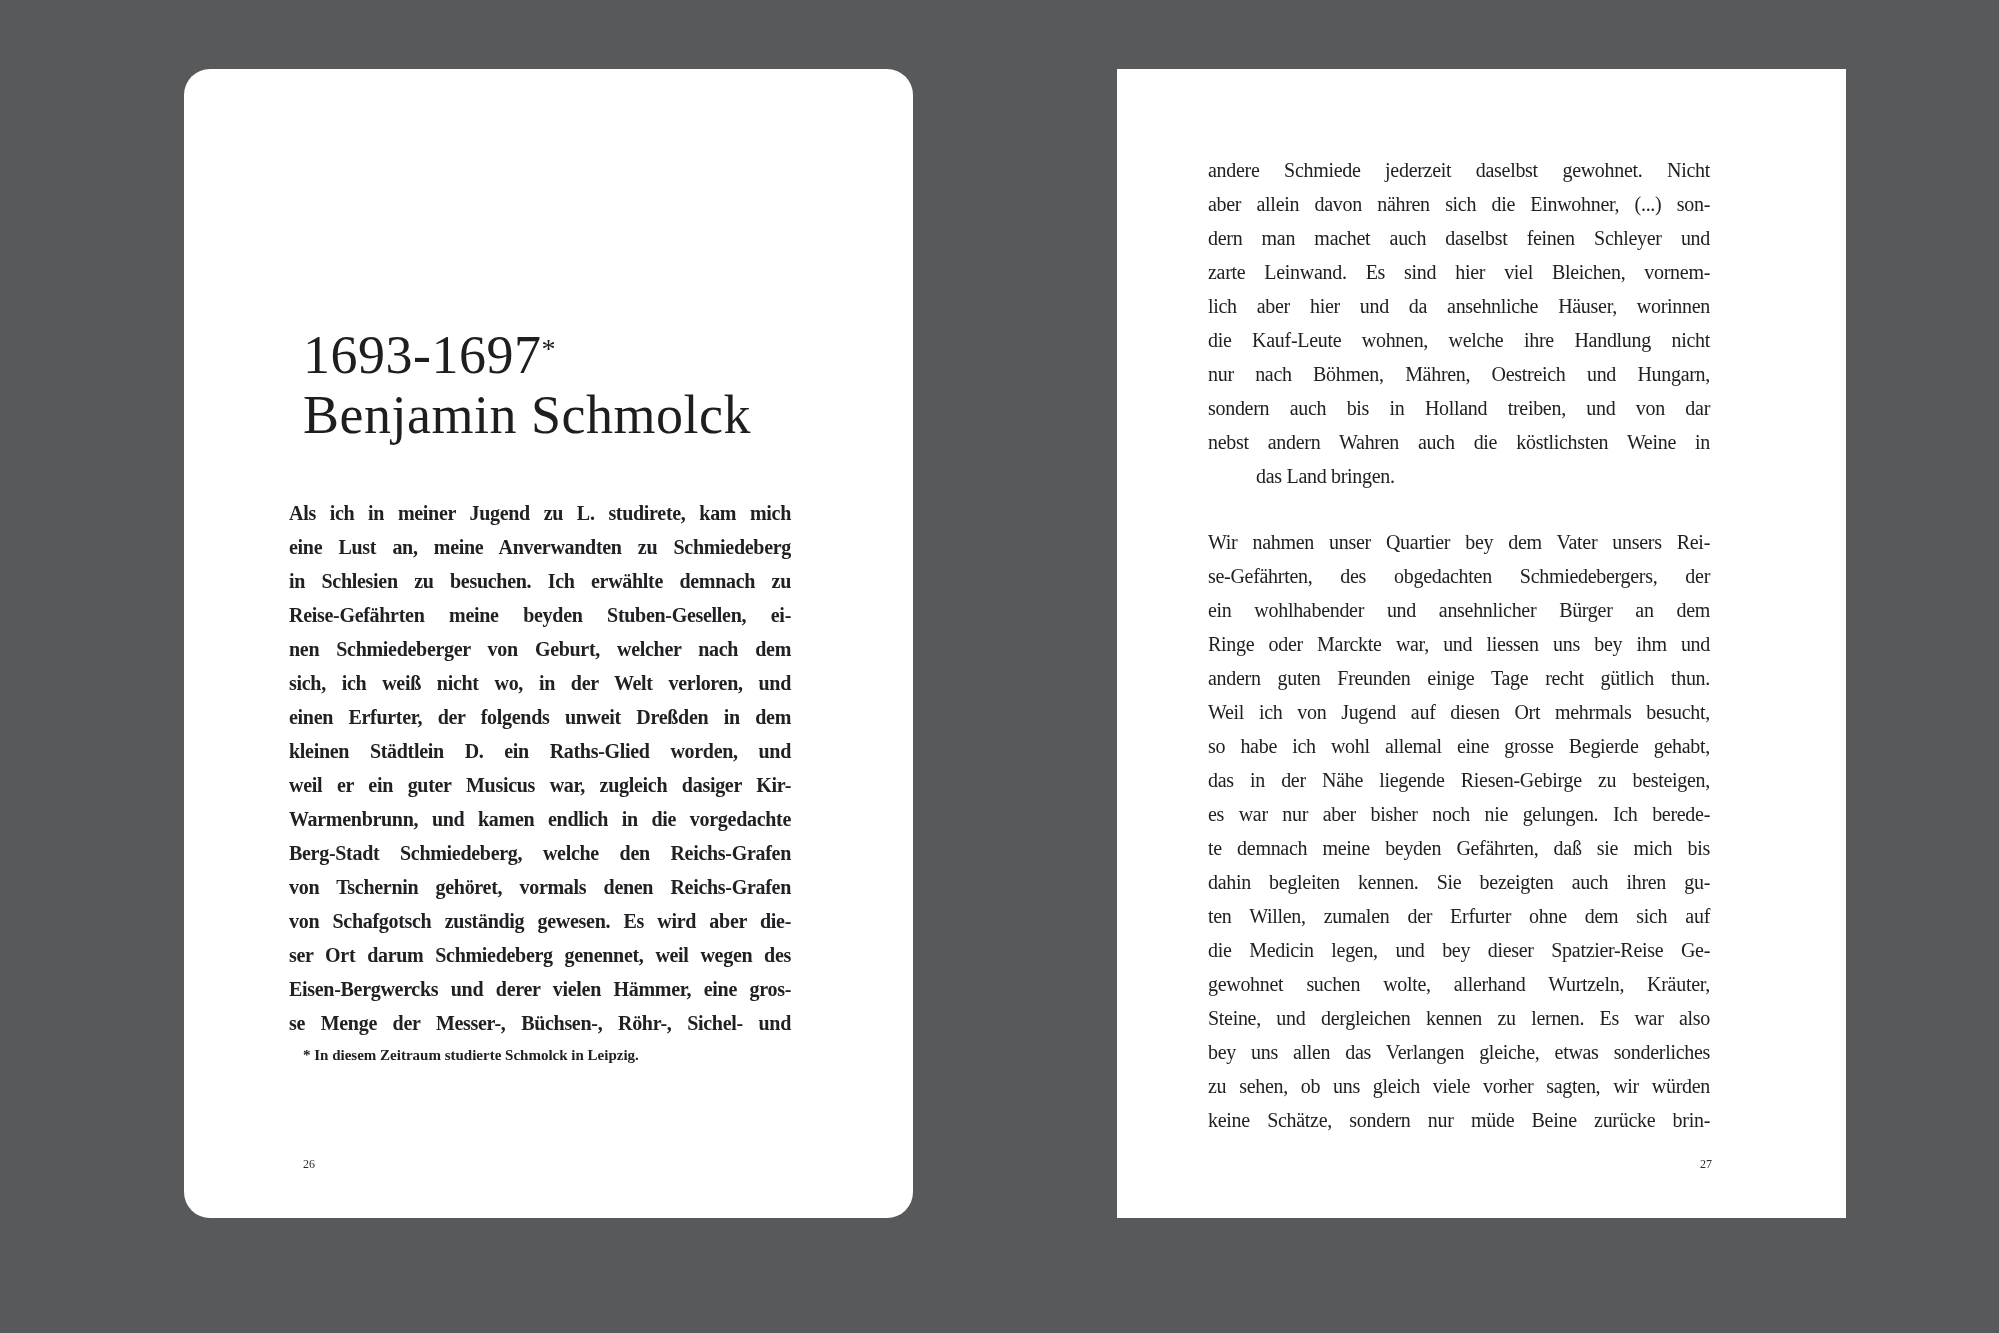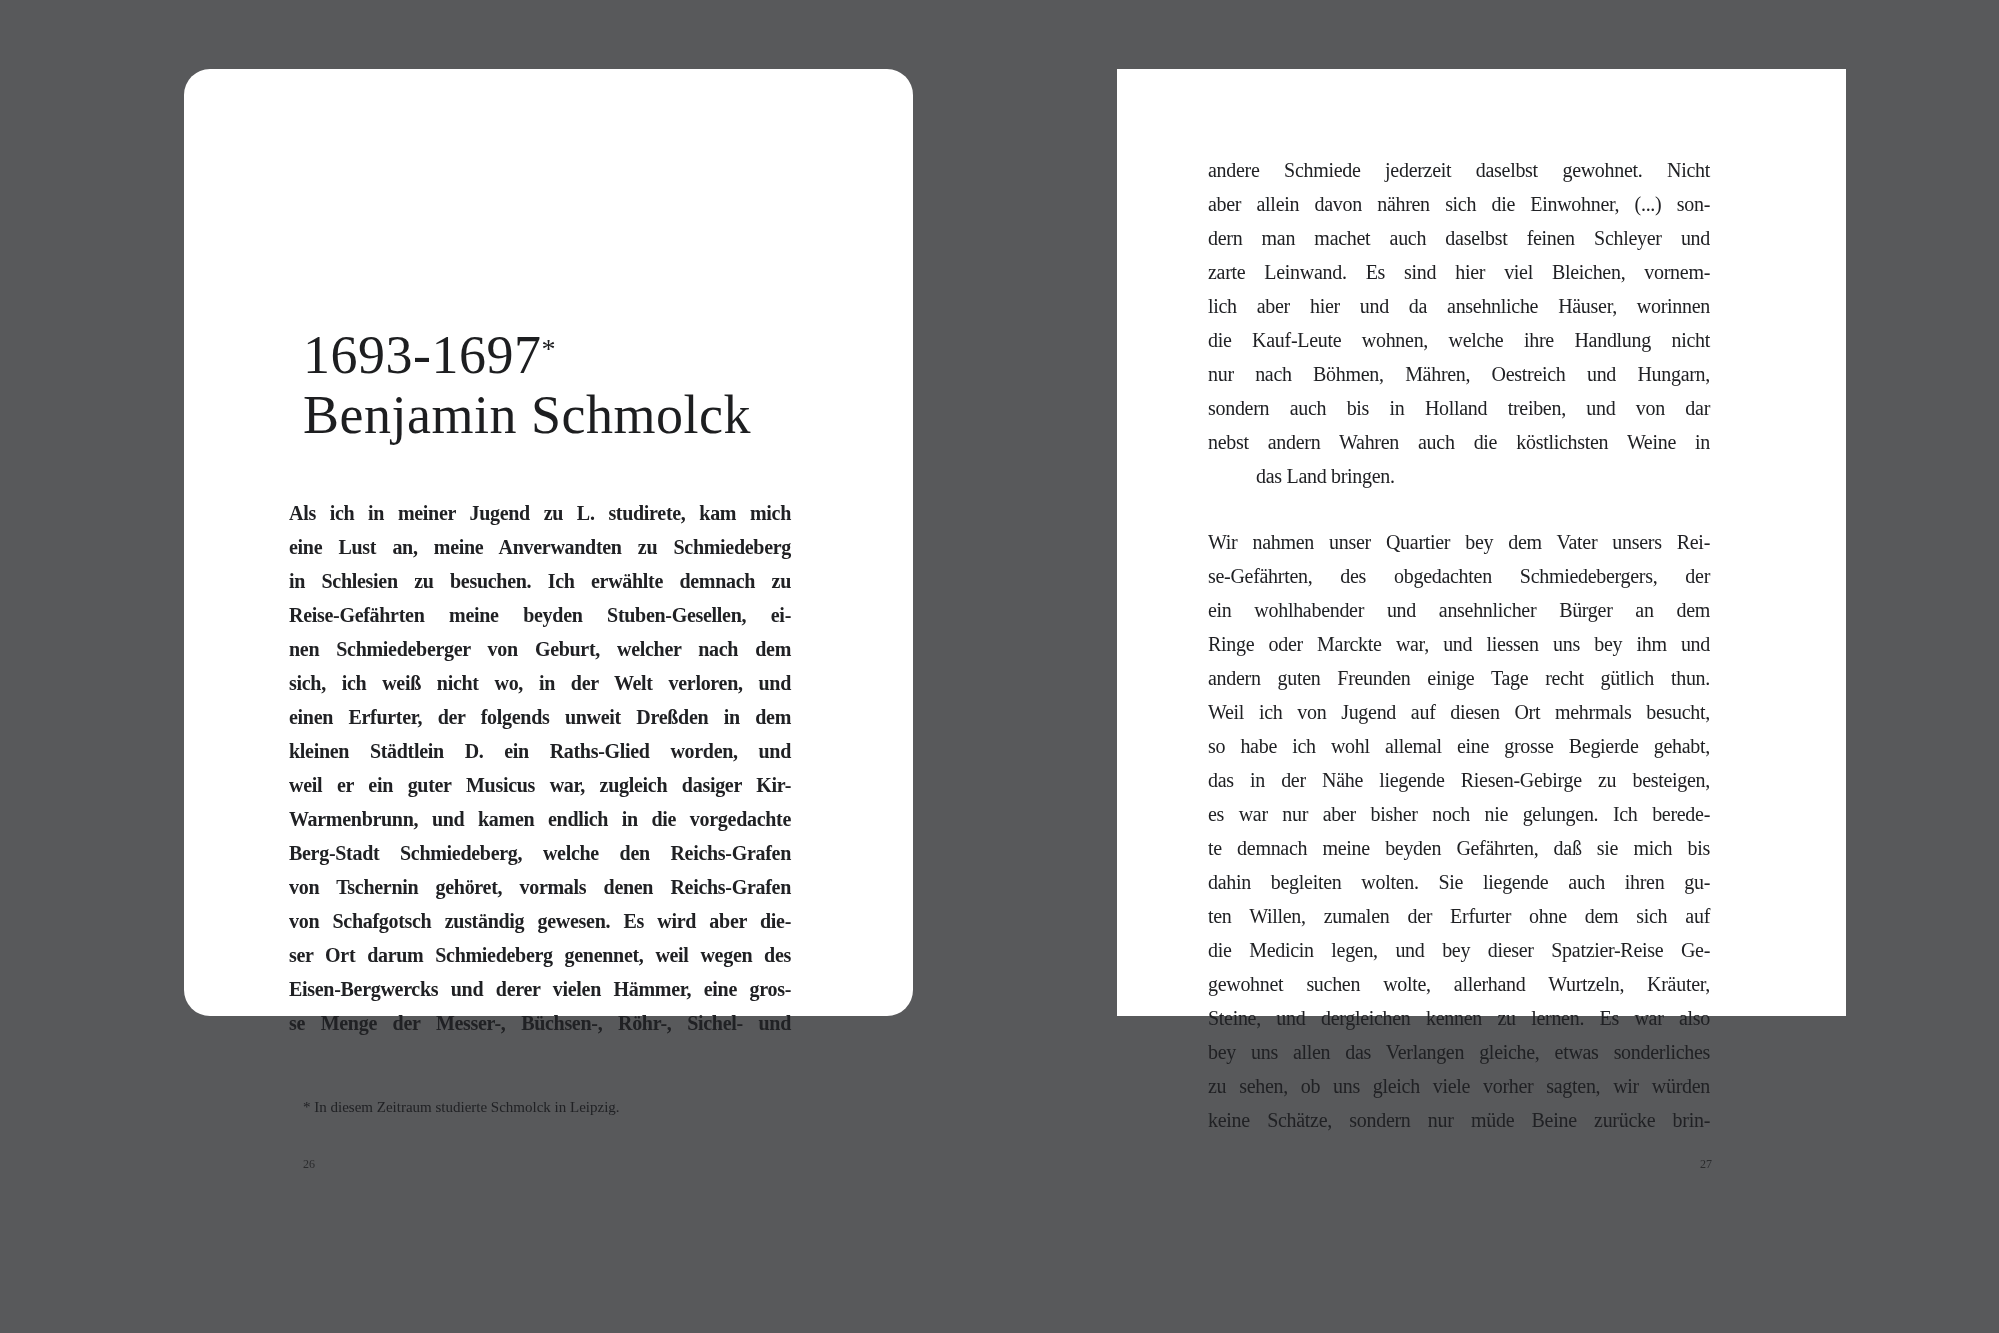--- a/index.html
+++ b/index.html
@@ -8,21 +8,21 @@
     height: 1333px;
     position: relative;
     background: #58595b;
     font-family: "Liberation Serif", serif;
     overflow: hidden;
   }
   .page {
     position: absolute;
     top: 69px;
     width: 729px;
-    height: 947px;
+    height: 1149px;
     background: #ffffff;
   }
   .page-left  { left: 184px; border-radius: 26px; }
   .page-right { left: 1117px; }
 
   .heading {
     position: absolute;
     left: 119px;
     top: 250px;
     font-size: 54px;
@@ -51,25 +51,26 @@
 
   .tline {
     text-align: justify;
     text-align-last: justify;
   }
   .tline.short { text-align-last: left; margin-left: 48px; }
 
   .footnote {
     position: absolute;
     left: 119px;
-    top: 1030px;
+    top: 978px;
     width: 502px;
     font-size: 15px;
     letter-spacing: 0;
     color: #202124;
+    font-weight: bold;
   }
 
   .pagenum {
     position: absolute;
     top: 1088px;
     font-size: 12px;
     color: #2a2b2d;
   }
   .page-left  .pagenum { left: 119px; }
   .page-right .pagenum { right: 134px; }
@@ -131,21 +132,21 @@
           <div class="tline">Wir nahmen unser Quartier bey dem Vater unsers Rei-</div>
           <div class="tline">se-Gefährten, des obgedachten Schmiedebergers, der</div>
           <div class="tline">ein wohlhabender und ansehnlicher Bürger an dem</div>
           <div class="tline">Ringe oder Marckte war, und liessen uns bey ihm und</div>
           <div class="tline">andern guten Freunden einige Tage recht gütlich thun.</div>
           <div class="tline">Weil ich von Jugend auf diesen Ort mehrmals besucht,</div>
           <div class="tline">so habe ich wohl allemal eine grosse Begierde gehabt,</div>
           <div class="tline">das in der Nähe liegende Riesen-Gebirge zu besteigen,</div>
           <div class="tline">es war nur aber bisher noch nie gelungen. Ich berede-</div>
           <div class="tline">te demnach meine beyden Gefährten, daß sie mich bis</div>
-          <div class="tline">dahin begleiten wolten. Sie liegende auch ihren gu-</div>
+          <div class="tline">dahin begleiten kennen. Sie bezeigten auch ihren gu-</div>
           <div class="tline">ten Willen, zumalen der Erfurter ohne dem sich auf</div>
           <div class="tline">die Medicin legen, und bey dieser Spatzier-Reise Ge-</div>
           <div class="tline">gewohnet suchen wolte, allerhand Wurtzeln, Kräuter,</div>
           <div class="tline">Steine, und dergleichen kennen zu lernen. Es war also</div>
           <div class="tline">bey uns allen das Verlangen gleiche, etwas sonderliches</div>
           <div class="tline">zu sehen, ob uns gleich viele vorher sagten, wir würden</div>
           <div class="tline">keine Schätze, sondern nur müde Beine zurücke brin-</div>
         </div>
     </div>
 

